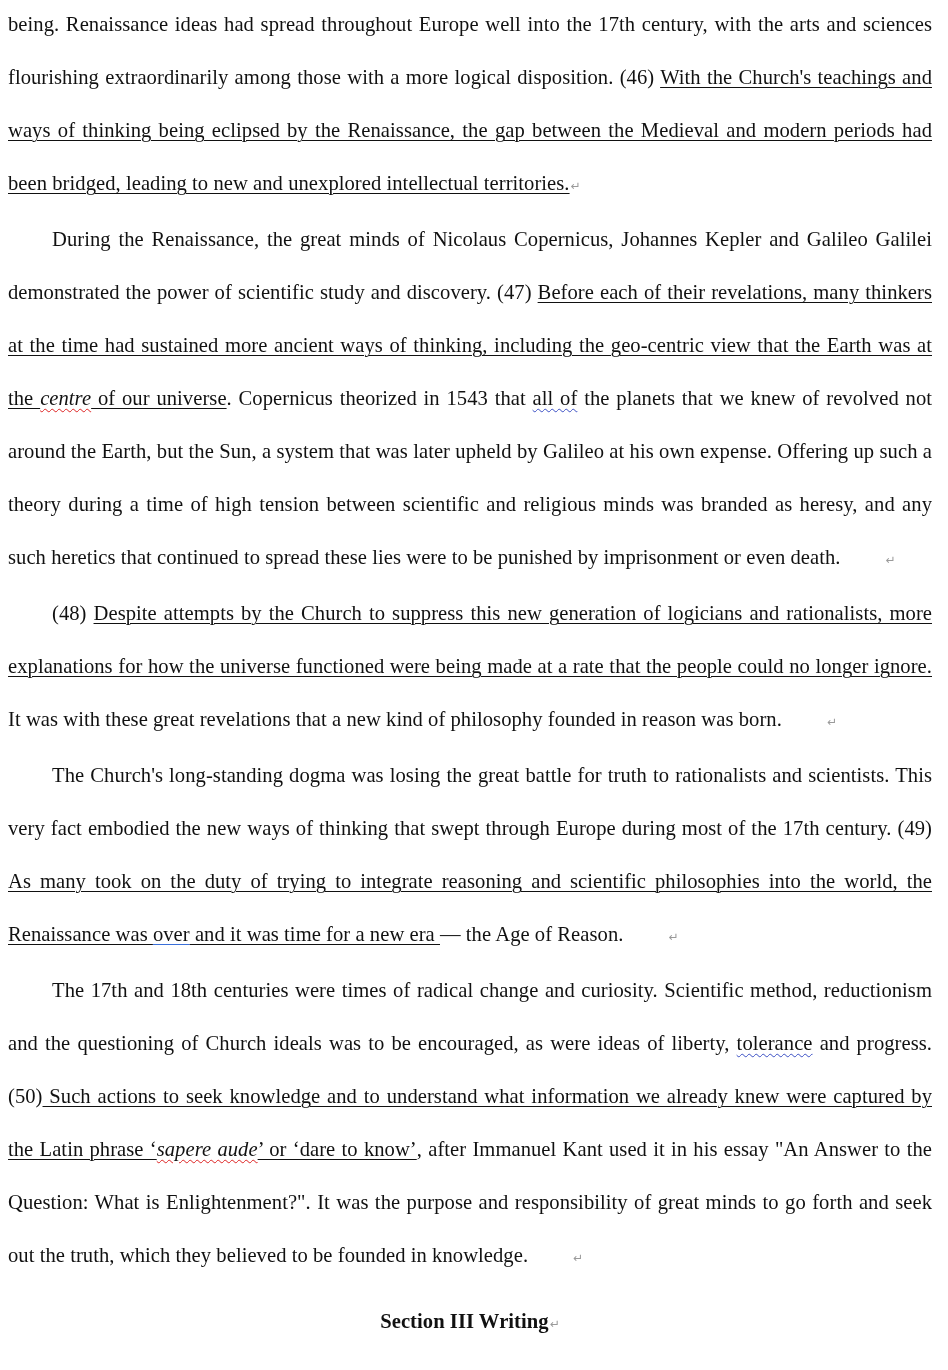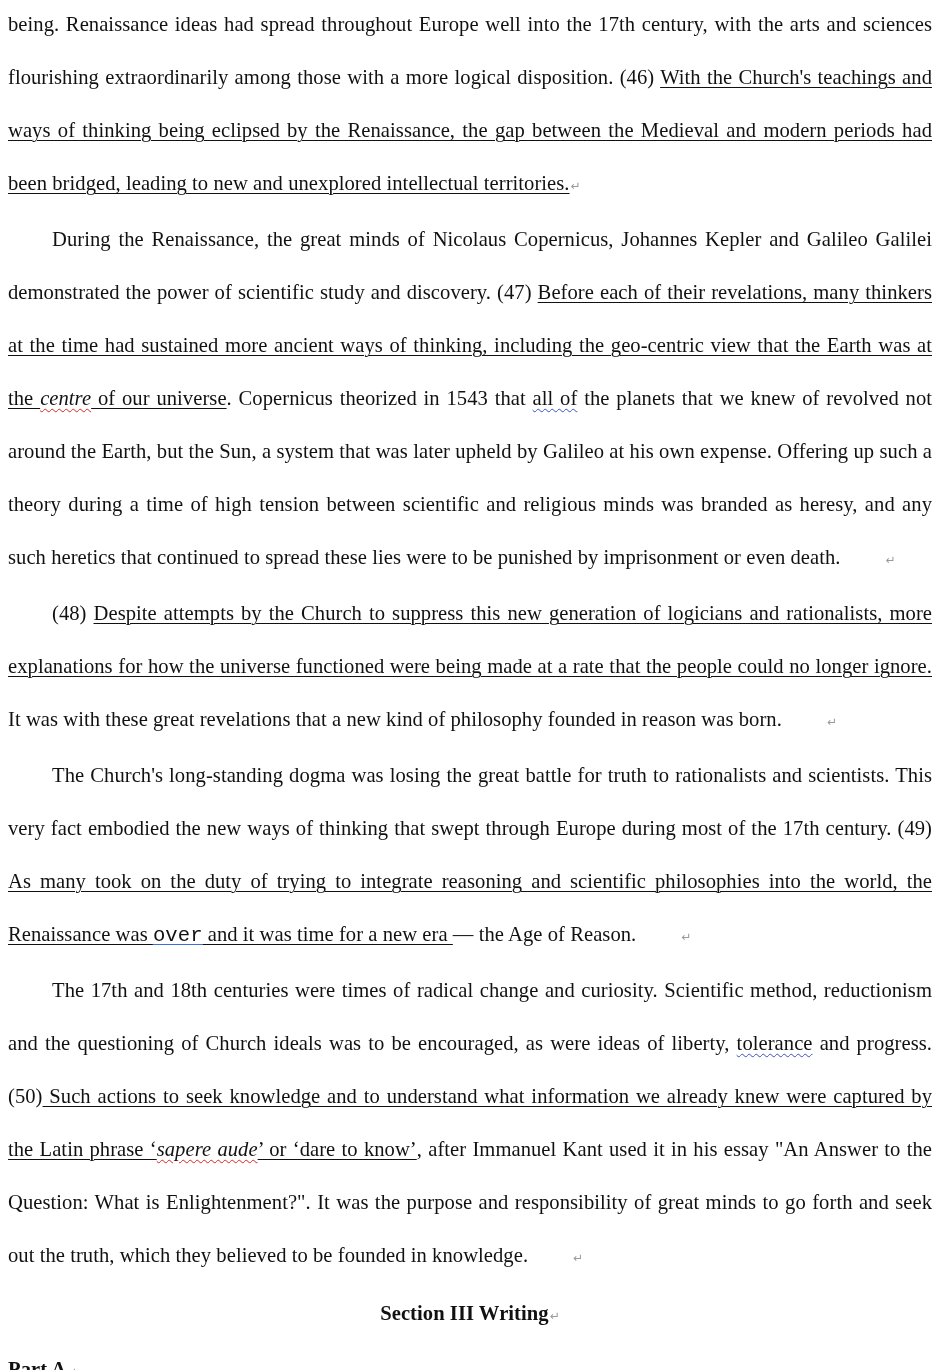--- a/index.html
+++ b/index.html
@@ -36,32 +36,32 @@
     text-decoration: underline wavy #d22;
     text-decoration-thickness: 1px;
     text-underline-offset: 3px;
     font-style: italic;
   }
   .sp-blue {
     text-decoration: underline wavy #3b4fc4;
     text-decoration-thickness: 1px;
     text-underline-offset: 3px;
   }
-  .u-blue { text-decoration: underline; text-decoration-color: #3a6fd8; text-decoration-thickness: 1.4px; text-underline-offset: 3px; font-family: Liberation Mono, monospace; }
+  .u-blue { text-decoration: underline; text-decoration-color: #3a6fd8; text-decoration-thickness: 1.4px; text-underline-offset: 3px; }
   .mark {
     color: #9a9a9a;
     font-family: "DejaVu Sans", sans-serif;
     font-size: 12px;
     margin-left: 1px;
     text-decoration: none;
     display: inline-block;
   }
   .b { font-weight: bold; }
   .center { text-align: center; text-align-last: center; }
-  .heading-section { margin-top: 2px; }
+  .heading-section { margin-top: 10px; }
 </style>
 </head>
 <body>
 
 <div class="page">
 
   <p class="para para-first"><span>being. Renaissance ideas had spread throughout Europe well into the 17th century, with the arts and sciences flourishing extraordinarily among those with a more logical disposition. (46) </span><span class="u">With the Church's teachings and ways of thinking being eclipsed by the Renaissance, the gap between the Medieval and modern periods had been bridged, leading to new and unexplored intellectual territories.</span><span class="mark">↵</span></p>
   <p class="para indent"><span>During the Renaissance, the great minds of Nicolaus Copernicus, Johannes Kepler and Galileo Galilei demonstrated the power of scientific study and discovery. (47) </span><span class="u">Before each of their revelations, many thinkers at the time had sustained more ancient ways of thinking, including the geo-centric view that the Earth was at the </span><span class="u sp">centre</span><span class="u"> of our universe</span><span>. Copernicus theorized in 1543 that </span><span class="sp-blue">all of</span><span> the planets that we knew of revolved not around the Earth, but the Sun, a system that was later upheld by Galileo at his own expense. Offering up such a theory during a time of high tension between scientific and religious minds was branded as heresy, and any such heretics that continued to spread these lies were to be punished by imprisonment or even death.</span><span class="mark">↵</span></p>
   <p class="para indent"><span>(48) </span><span class="u">Despite attempts by the Church to suppress this new generation of logicians and rationalists, more explanations for how the universe functioned were being made at a rate that the people could no longer ignore.</span><span> It was with these great revelations that a new kind of philosophy founded in reason was born.</span><span class="mark">↵</span></p>
   <p class="para indent"><span>The Church's long-standing dogma was losing the great battle for truth to rationalists and scientists. This very fact embodied the new ways of thinking that swept through Europe during most of the 17th century. (49) </span><span class="u">As many took on the duty of trying to integrate reasoning and scientific philosophies into the world, the Renaissance was </span><span class="u-blue">over</span><span class="u"> and it was time for a new era </span><span>— the Age of Reason.</span><span class="mark">↵</span></p>

